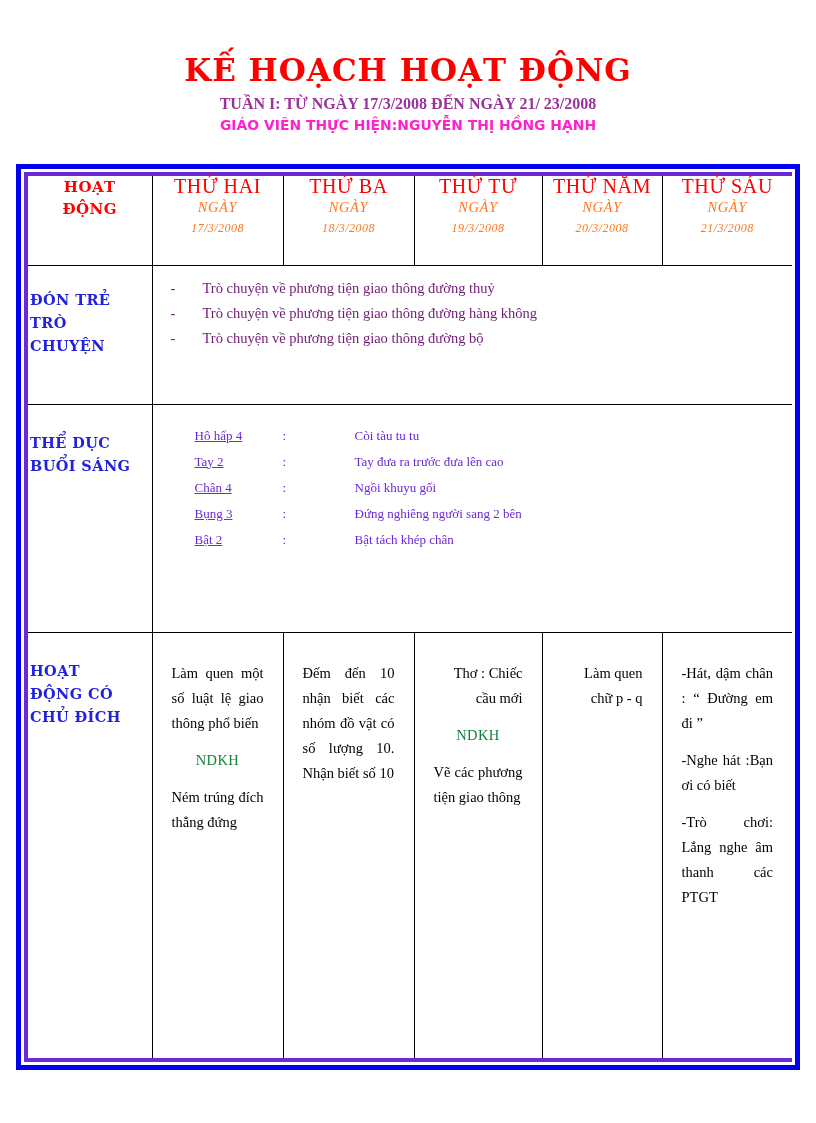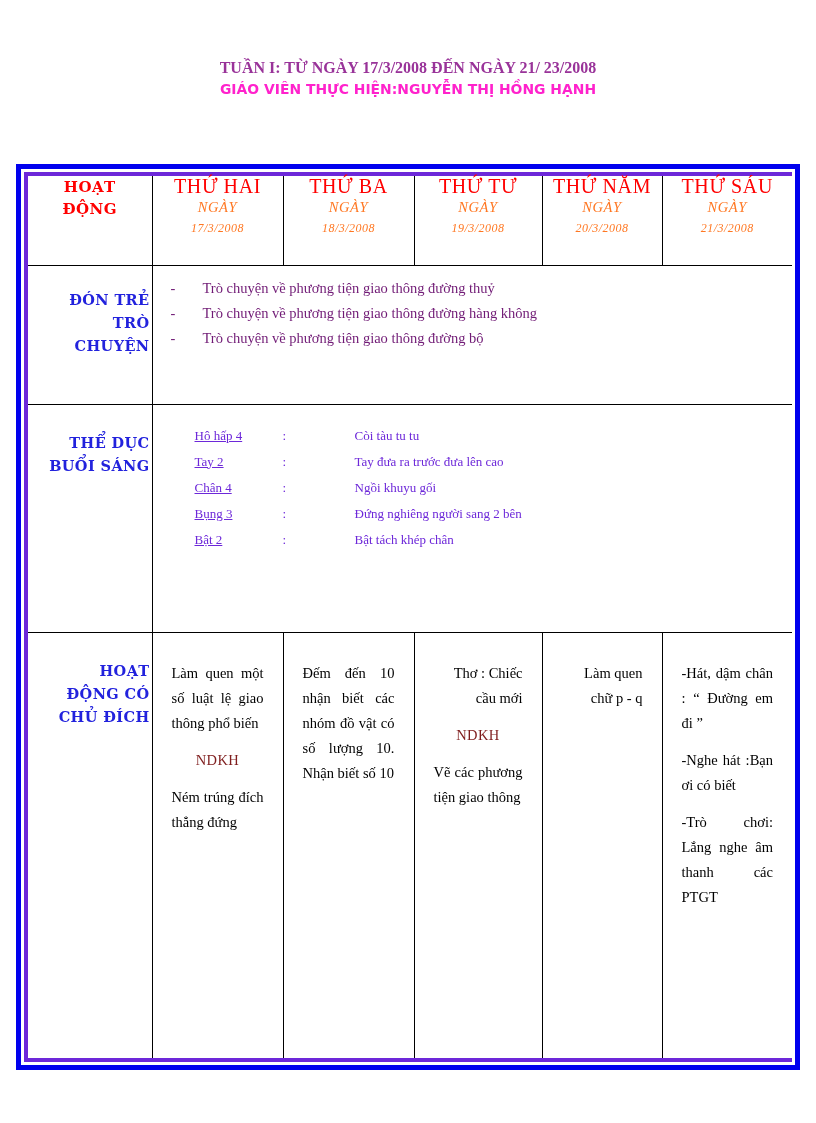--- a/index.html
+++ b/index.html
@@ -135,21 +135,21 @@
     line-height: 20px;
     letter-spacing: 0.5px;
   }
 
   
   .row-label {
     font-family: "DejaVu Serif", "Liberation Serif", serif;
     font-weight: bold;
     font-size: 14.5px;
     color: #2222dd;
-    text-align: right;
+    text-align: left;
     line-height: 23px;
     letter-spacing: 0.4px;
   }
   .lbl-mid  { padding: 22px 2px 0 2px; }
   .lbl-mid2 { padding: 26px 2px 0 2px; }
   .lbl-mid3 { padding: 26px 2px 0 2px; }
 
   
   .chat-wrap { padding: 10px 6px 10px 18px; }
   .chat-line {
@@ -193,34 +193,35 @@
     font-size: 14.5px;
     color: #000000;
     line-height: 25px;
     margin: 12px;
     text-align: justify;
     text-justify: inter-word;
   }
   .act-ndkh {
     font-family: "Liberation Serif", "DejaVu Serif", serif;
     font-size: 14.5px;
-    color: #7f1d1d;
+    color: #15803d;
     line-height: 25px;
     margin: 0;
     text-align: center;
     letter-spacing: 0.4px;
   }
   .act-left {
     text-align: right;
   }
 </style>
 </head>
 <body>
 
 <div class="title-block">
+  <div class="doc-title">KẾ HOẠCH HOẠT ĐỘNG</div>
   <div class="doc-subtitle">TUẦN I: TỪ NGÀY 17/3/2008 ĐẾN NGÀY 21/ 23/2008</div>
   <div class="doc-teacher">GIÁO VIÊN THỰC HIỆN:NGUYỄN THỊ HỒNG HẠNH</div>
 </div>
 
 <div class="table-frame">
 <div class="frame-inner">
 
 <table class="plan">
   <colgroup>
     <col class="c-act">

